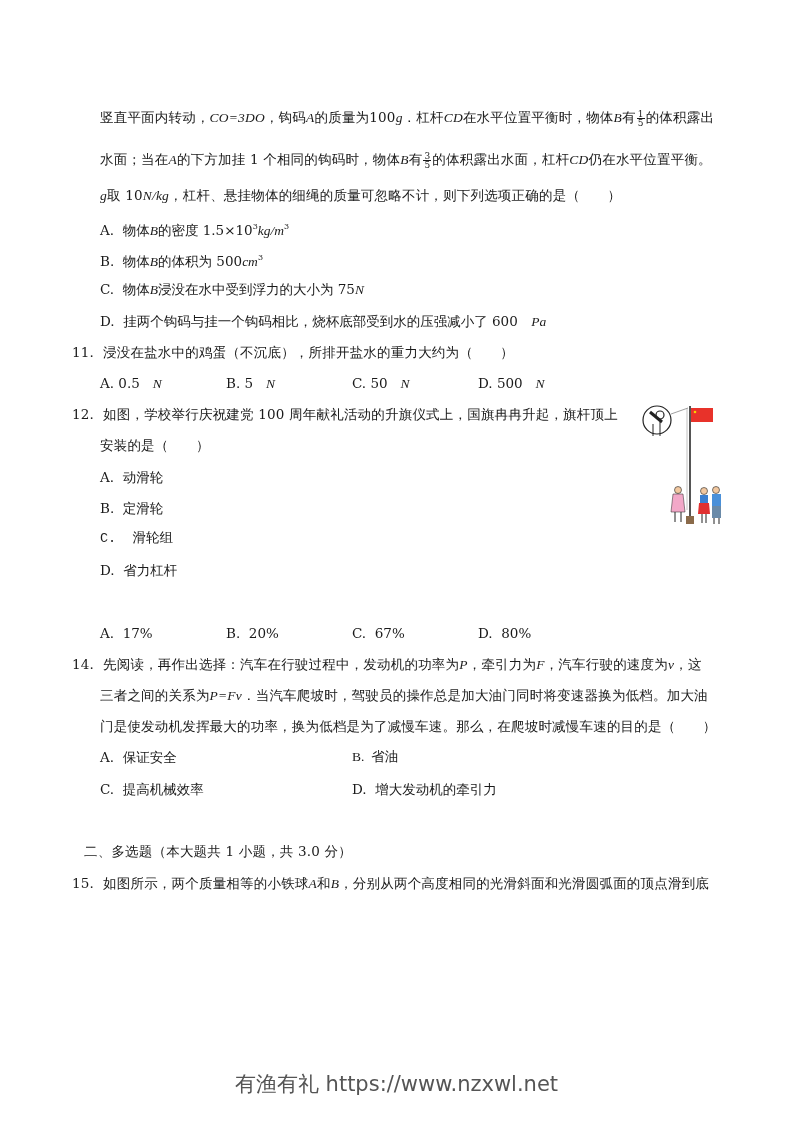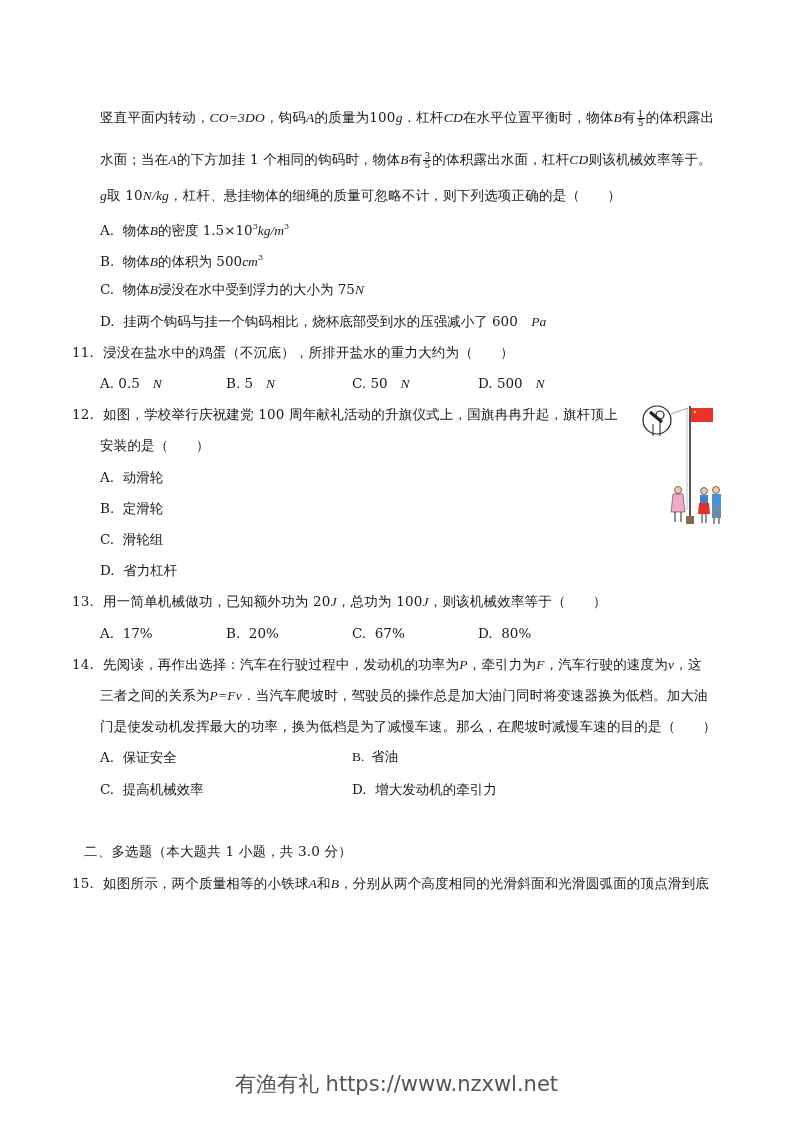--- a/index.html
+++ b/index.html
@@ -26,21 +26,21 @@
     <span>竖直平面内转动，</span><span class="i">CO=3DO</span><span>，钩码</span><span class="i">A</span><span>的质量为100</span><span class="i">g</span><span>．杠杆</span><span class="i">CD</span><span>在水平位置平衡时，物体</span><span class="i">B</span><span>有</span><span class="frac">
         <span class="num">1</span>
         <span>5</span>
       </span><span>的体积露出</span>
   </div>
 
   <div class="line" style="left:100px; top:150px;">
     <span>水面；当在</span><span class="i">A</span><span>的下方加挂 1 个相同的钩码时，物体</span><span class="i">B</span><span>有</span><span class="frac">
         <span class="num">3</span>
         <span>5</span>
-      </span><span>的体积露出水面，杠杆</span><span class="i">CD</span><span>则该机械效率等于。</span>
+      </span><span>的体积露出水面，杠杆</span><span class="i">CD</span><span>仍在水平位置平衡。</span>
   </div>
 
   <div class="line" style="left:100px; top:186px;">
     <span class="i">g</span><span>取 10</span><span class="i">N/kg</span><span>，杠杆、悬挂物体的细绳的质量可忽略不计，则下列选项正确的是（　　）</span>
   </div>
 
   <div class="opt" style="left:100px; top:218px;">
     <span>A.</span>&nbsp;&nbsp;<span>物体</span><span class="i">B</span><span>的密度 1.5×10</span><sup>3</sup><span class="i">kg/m</span><sup>3</sup>
   </div>
   <div class="opt" style="left:100px; top:249px;">
@@ -74,21 +74,21 @@
   </div>
   <div class="line" style="left:100px; top:436px;">
     <span>安装的是（　　）</span>
   </div>
   <div class="opt" style="left:100px; top:468px;">
     <span>A.</span>&nbsp;&nbsp;<span>动滑轮</span>
   </div>
   <div class="opt" style="left:100px; top:499px;">
     <span>B.</span>&nbsp;&nbsp;<span>定滑轮</span>
   </div>
-  <div class="opt" style="left:100px; top:530px;">
+  <div class="opt" style="left:100px; top:530px;font-family:Liberation Mono, monospace;">
     <span>C.</span>&nbsp;&nbsp;<span>滑轮组</span>
   </div>
   <div class="opt" style="left:100px; top:561px;">
     <span>D.</span>&nbsp;&nbsp;<span>省力杠杆</span>
   </div>
 
   <div class="figure">
     <svg width="90" height="130" viewBox="0 0 90 130">
 
       <circle cx="17" cy="20" r="14" fill="#fff" stroke="#222" stroke-width="1.2"></circle>
@@ -118,23 +118,20 @@
       <line x1="66" y1="114" x2="66" y2="123" stroke="#222" stroke-width="1"></line>
 
       <circle cx="76" cy="90" r="3.5" fill="#f2c8a0" stroke="#222" stroke-width="0.6"></circle>
       <rect x="72" y="94" width="9" height="12" fill="#4a90d9"></rect>
       <rect x="72" y="106" width="9" height="12" fill="#6a8aa8"></rect>
       <line x1="74" y1="118" x2="74" y2="124" stroke="#222" stroke-width="1"></line>
       <line x1="79" y1="118" x2="79" y2="124" stroke="#222" stroke-width="1"></line>
     </svg>
   </div>
 
-  <div class="line" style="left:72px; top:592px;">
-    <span>13.</span>&nbsp;&nbsp;<span>用一简单机械做功，已知额外功为 20</span><span class="i">J</span><span>，总功为 100</span><span class="i">J</span><span>，则该机械效率等于（　　）</span>
-  </div>
   <div class="opt" style="left:100px; top:624px;">
     <span>A.</span>&nbsp;&nbsp;<span>17%</span>
   </div>
   <div class="opt" style="left:226px; top:624px;">
     <span>B.</span>&nbsp;&nbsp;<span>20%</span>
   </div>
   <div class="opt" style="left:352px; top:624px;">
     <span>C.</span>&nbsp;&nbsp;<span>67%</span>
   </div>
   <div class="opt" style="left:478px; top:624px;">

